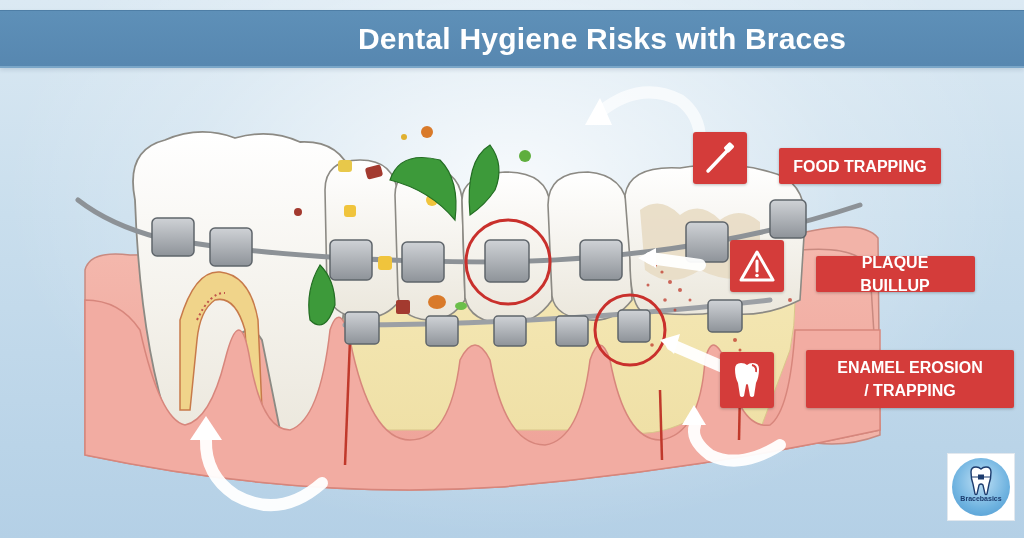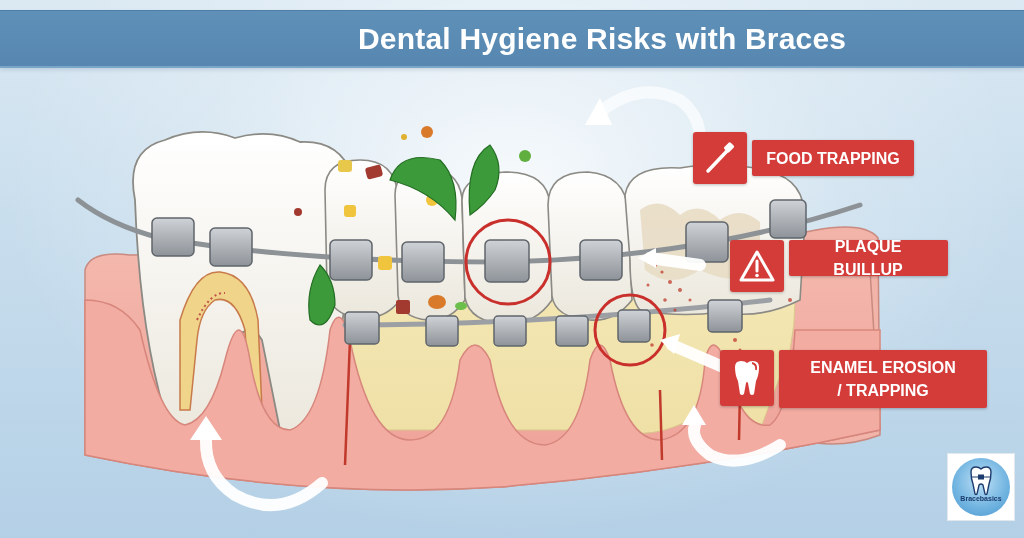--- a/index.html
+++ b/index.html
@@ -20,21 +20,21 @@
     }
     .site-name {
       position: absolute; left: 34px; top: 11px;
       color: #f2f7fb; font-size: 26px; font-weight: normal; letter-spacing: 0.2px;
     }
     .page-title {
       position: absolute; left: 358px; top: 11px;
       color: #ffffff; font-size: 30px; font-weight: bold; letter-spacing: 0.2px;
     }
     .illustration { position: absolute; left: 0; top: 66px; width: 1024px; height: 472px; }
-    .label-group { position: absolute; display: flex; align-items: flex-start; }
+    .label-group { position: absolute; display: flex; align-items: flex-end; gap: 27px; }
     .label-icon-box {
       width: 54px; height: 52px; background: #d43c3a; border-radius: 3px;
       display: flex; align-items: center; justify-content: center;
       box-shadow: 0 1px 3px rgba(0,0,0,0.25);
     }
     .label-text-box {
       margin-left: 5px; background: #d43c3a; color: #fff; border-radius: 2px;
       font-weight: bold; font-size: 16px; display: flex; align-items: center;
       justify-content: center; text-align: center; padding: 0 10px;
       box-shadow: 0 1px 3px rgba(0,0,0,0.25); line-height: 23px;

